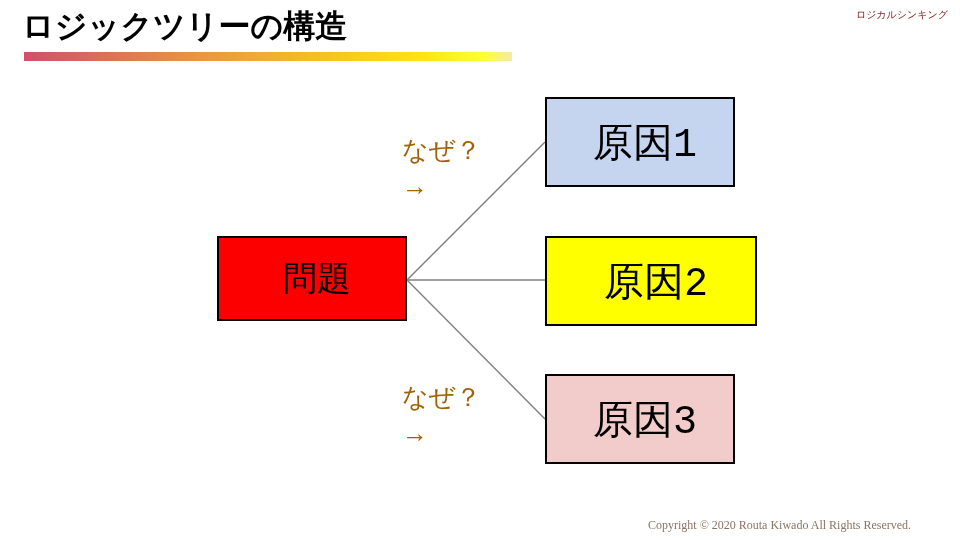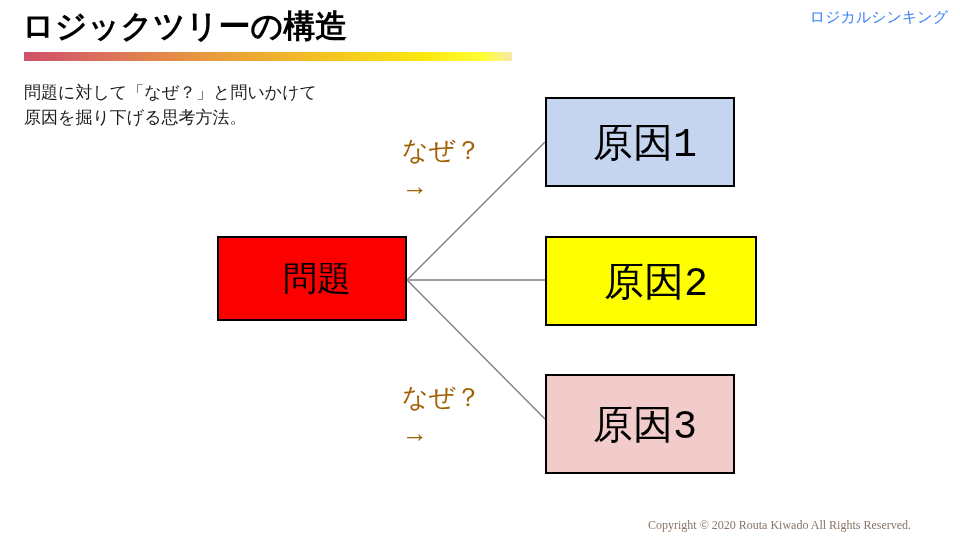--- a/index.html
+++ b/index.html
@@ -42,22 +42,22 @@
                 #e8973f 36%,
                 #f2bc26 58%,
                 #fbe70f 82%,
                 #ffff33 94%,
                 #f6e9a8 100%);
   }
   #header-tag {
     position: absolute;
     right: 12px;
     top: 8px;
-    font-size: 15px;
-    color: #3b82f6;
+    font-size: 10px;
+    color: #7f1d1d;
     white-space: nowrap;
   }
 
   
   .para {
     position: absolute;
     font-size: 17px;
     line-height: 25px;
     color: #1a1a1a;
     white-space: pre;
@@ -129,21 +129,21 @@
     top: 236px;
     width: 212px;
     height: 90px;
     background: #ffff00;
     font-size: 40px;
   }
   #node-cause3 {
     left: 545px;
     top: 374px;
     width: 190px;
-    height: 100px;
+    height: 90px;
     background: #f2cbcb;
     font-size: 40px;
   }
   .edge-label {
     position: absolute;
     font-size: 26px;
     line-height: 36px;
     color: #a16207;
     white-space: pre;
   }
@@ -152,22 +152,20 @@
 </style>
 </head>
 <body>
 
 <div id="slide">
 
   <div id="page-title">ロジックツリーの構造</div>
   <div id="title-underline"></div>
   <div id="header-tag">ロジカルシンキング</div>
 
-  <div id="intro-text" class="para">問題に対して「なぜ？」と問いかけて
-原因を掘り下げる思考方法。</div>
 
   <div id="diagram">
 
     <svg id="connectors" viewBox="0 0 960 540" xmlns="http://www.w3.org/2000/svg">
       <line x1="407" y1="280" x2="545" y2="142" stroke="#808080" stroke-width="1.4"></line>
       <line x1="407" y1="280" x2="545" y2="280" stroke="#808080" stroke-width="1.4"></line>
       <line x1="407" y1="280" x2="545" y2="419" stroke="#808080" stroke-width="1.4"></line>
     </svg>
 
     <div id="node-problem" class="node">問題</div>

